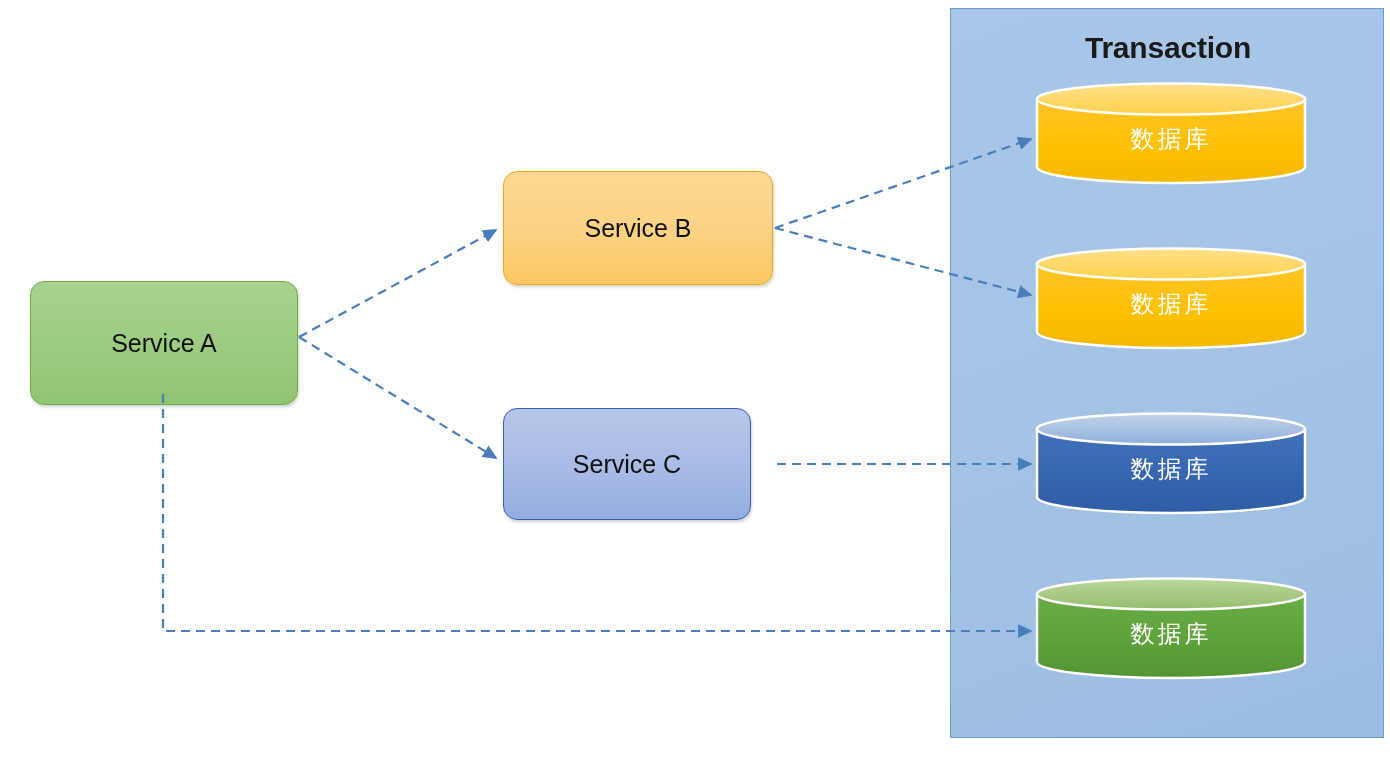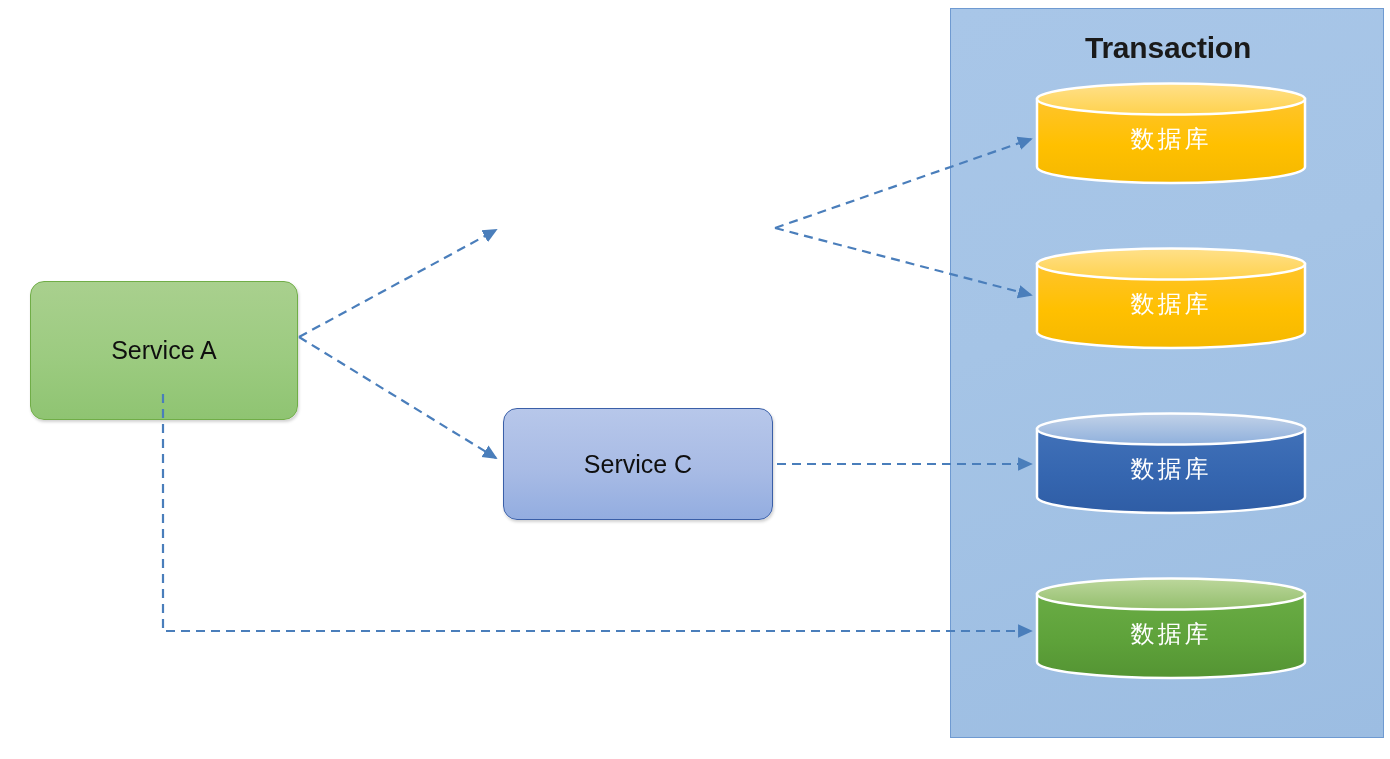--- a/index.html
+++ b/index.html
@@ -51,37 +51,37 @@
     align-items: center;
     justify-content: center;
     font-size: 25px;
     color: #0f0f0f;
     box-shadow: 1px 2px 3px rgba(0,0,0,0.18);
   }
   .service-a {
     left: 10px;
     top: 281px;
     width: 268px;
-    height: 139px;
+    height: 124px;
     background: linear-gradient(180deg, #a9d08e 0%, #9ccb80 55%, #8fc472 100%);
     border: 1.6px solid #70ad47;
     justify-content: center;
   }
   .service-b {
     left: 483px;
     top: 171px;
     width: 270px;
     height: 114px;
     background: linear-gradient(180deg, #fcd993 0%, #fbd184 55%, #fbc95f 100%);
     border: 1.6px solid #f0a61e;
   }
   .service-c {
     left: 483px;
     top: 408px;
-    width: 270px;
+    width: 248px;
     height: 112px;
     background: linear-gradient(180deg, #b7c7ea 0%, #a8bbe5 55%, #93ade0 100%);
     border: 1.6px solid #3a5fa8;
     text-align: right;
   }
 
   
   .db {
     position: absolute;
     width: 270px;
@@ -213,20 +213,23 @@
       <path d="M1,16 L1,84 A134,16 0 0 0 269,84 L269,16 Z" fill="url(#gBody4)" stroke="#ffffff" stroke-width="2.5"></path>
       <ellipse cx="135" cy="16" rx="134" ry="15.5" fill="url(#gTop4)" stroke="#ffffff" stroke-width="2.5"></ellipse>
     </svg>
     <div class="db-label">数据库</div>
   </div>
 
   <div class="service-box service-a">
     <span>Service A</span>
   </div>
 
+  <div class="service-box service-b">
+    <span>Service B</span>
+  </div>
 
   <div class="service-box service-c">
     <span>Service C</span>
   </div>
 
   <svg id="connectors" viewBox="0 0 1390 759">
     <defs>
       <marker id="arrowBlue" viewBox="0 0 10 10" refX="8.4" refY="5" markerWidth="7" markerHeight="7" orient="auto-start-reverse">
         <path d="M 0 0.6 L 9.6 5 L 0 9.4 z" fill="#4a7ebb"></path>
       </marker>

